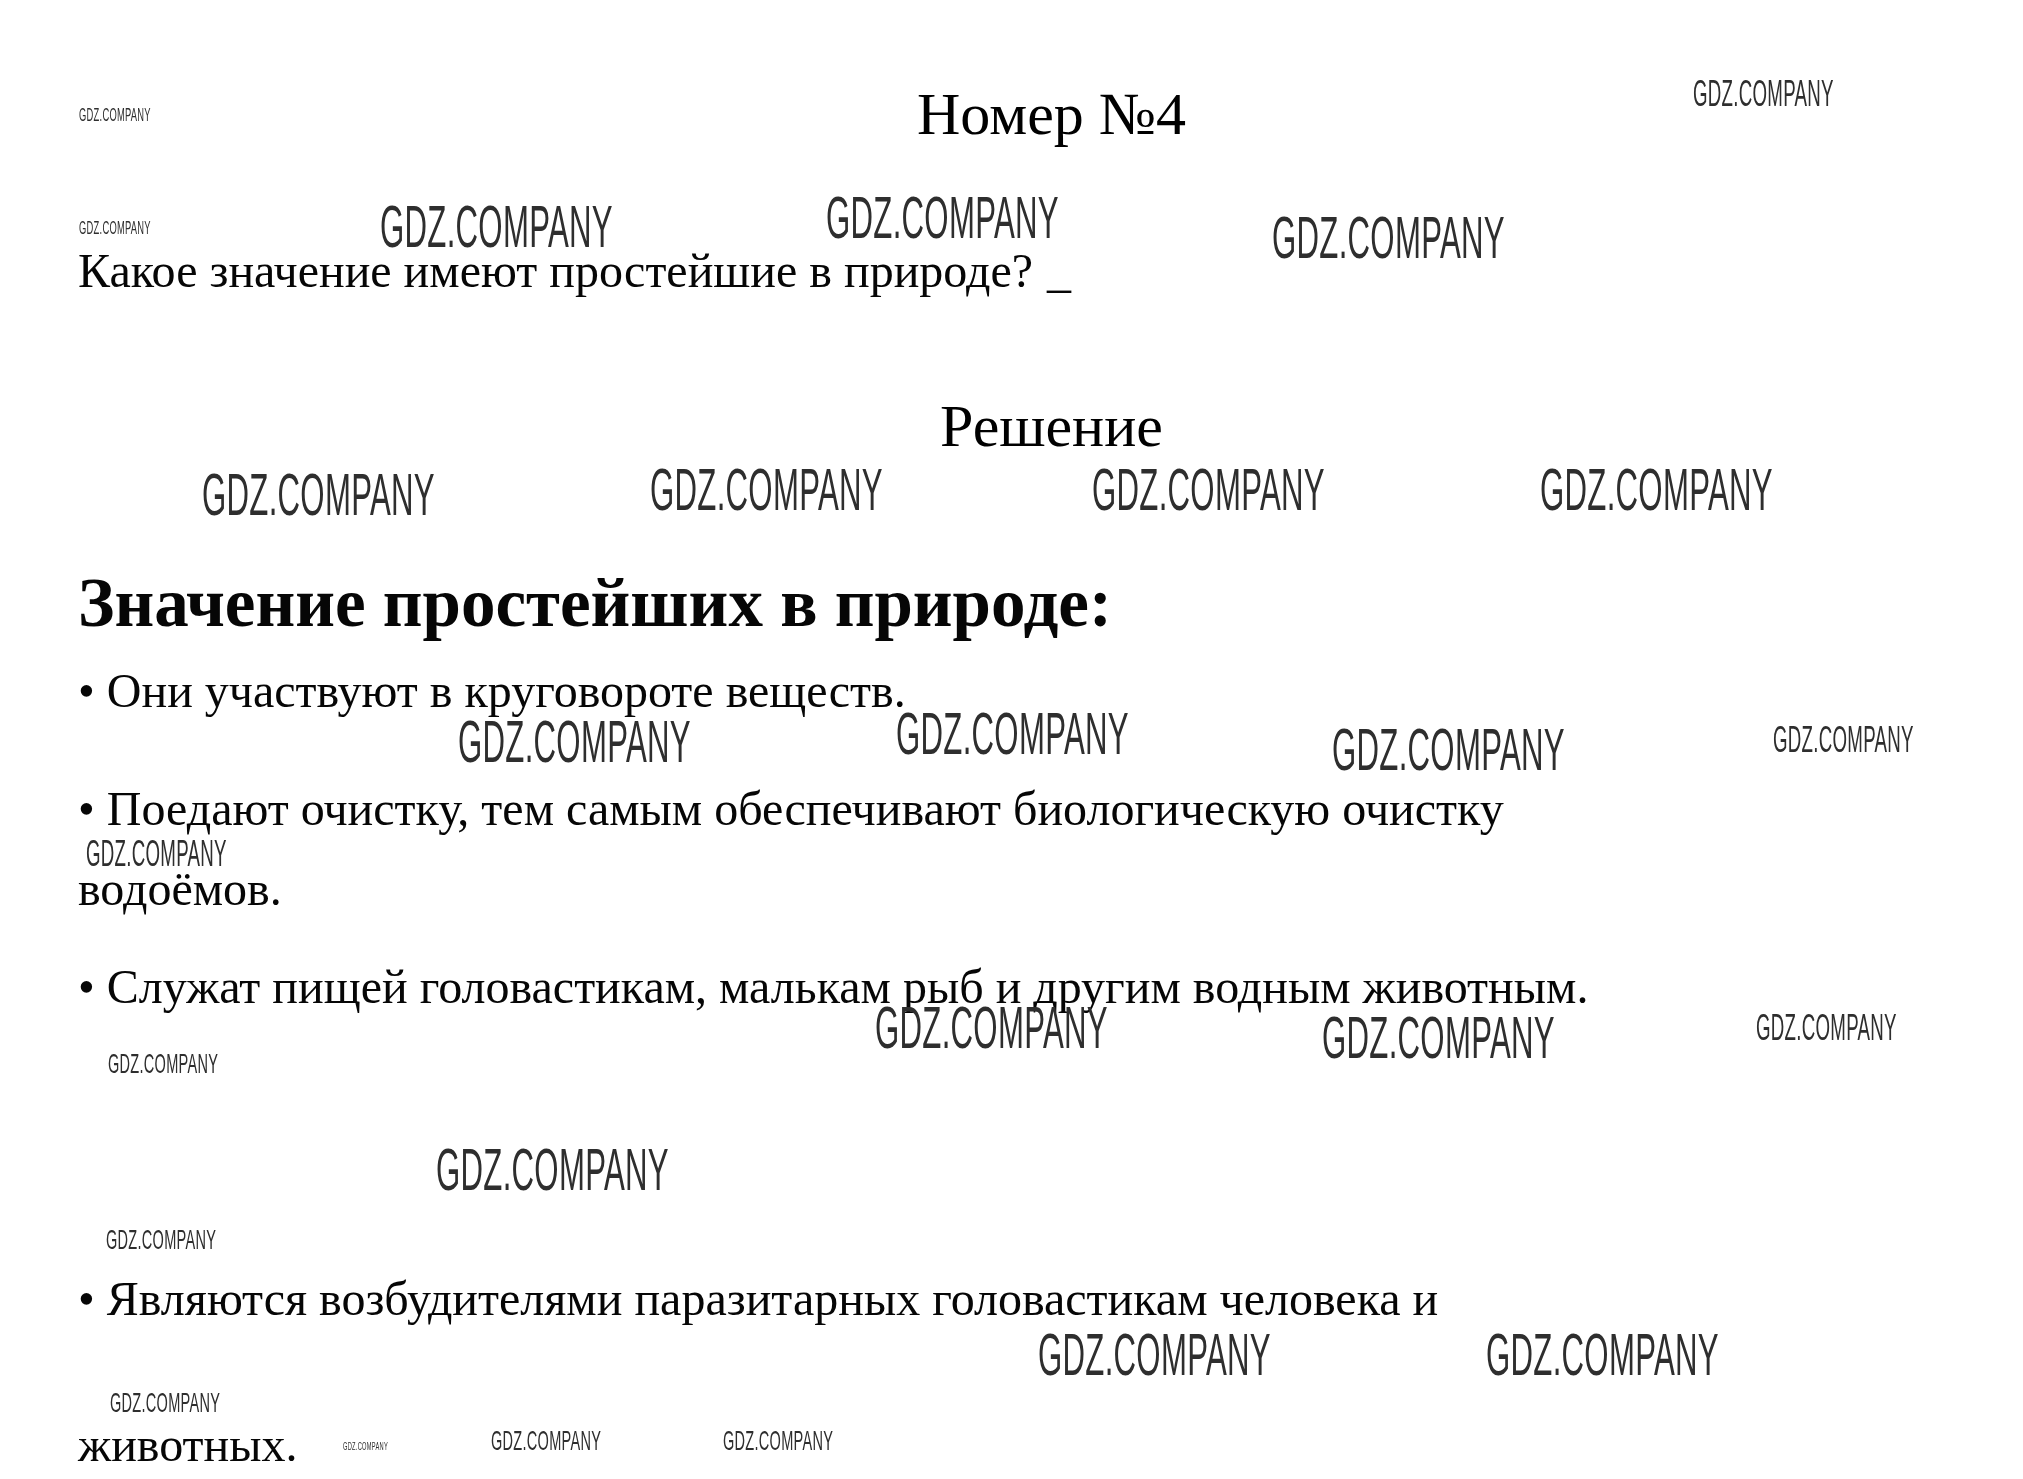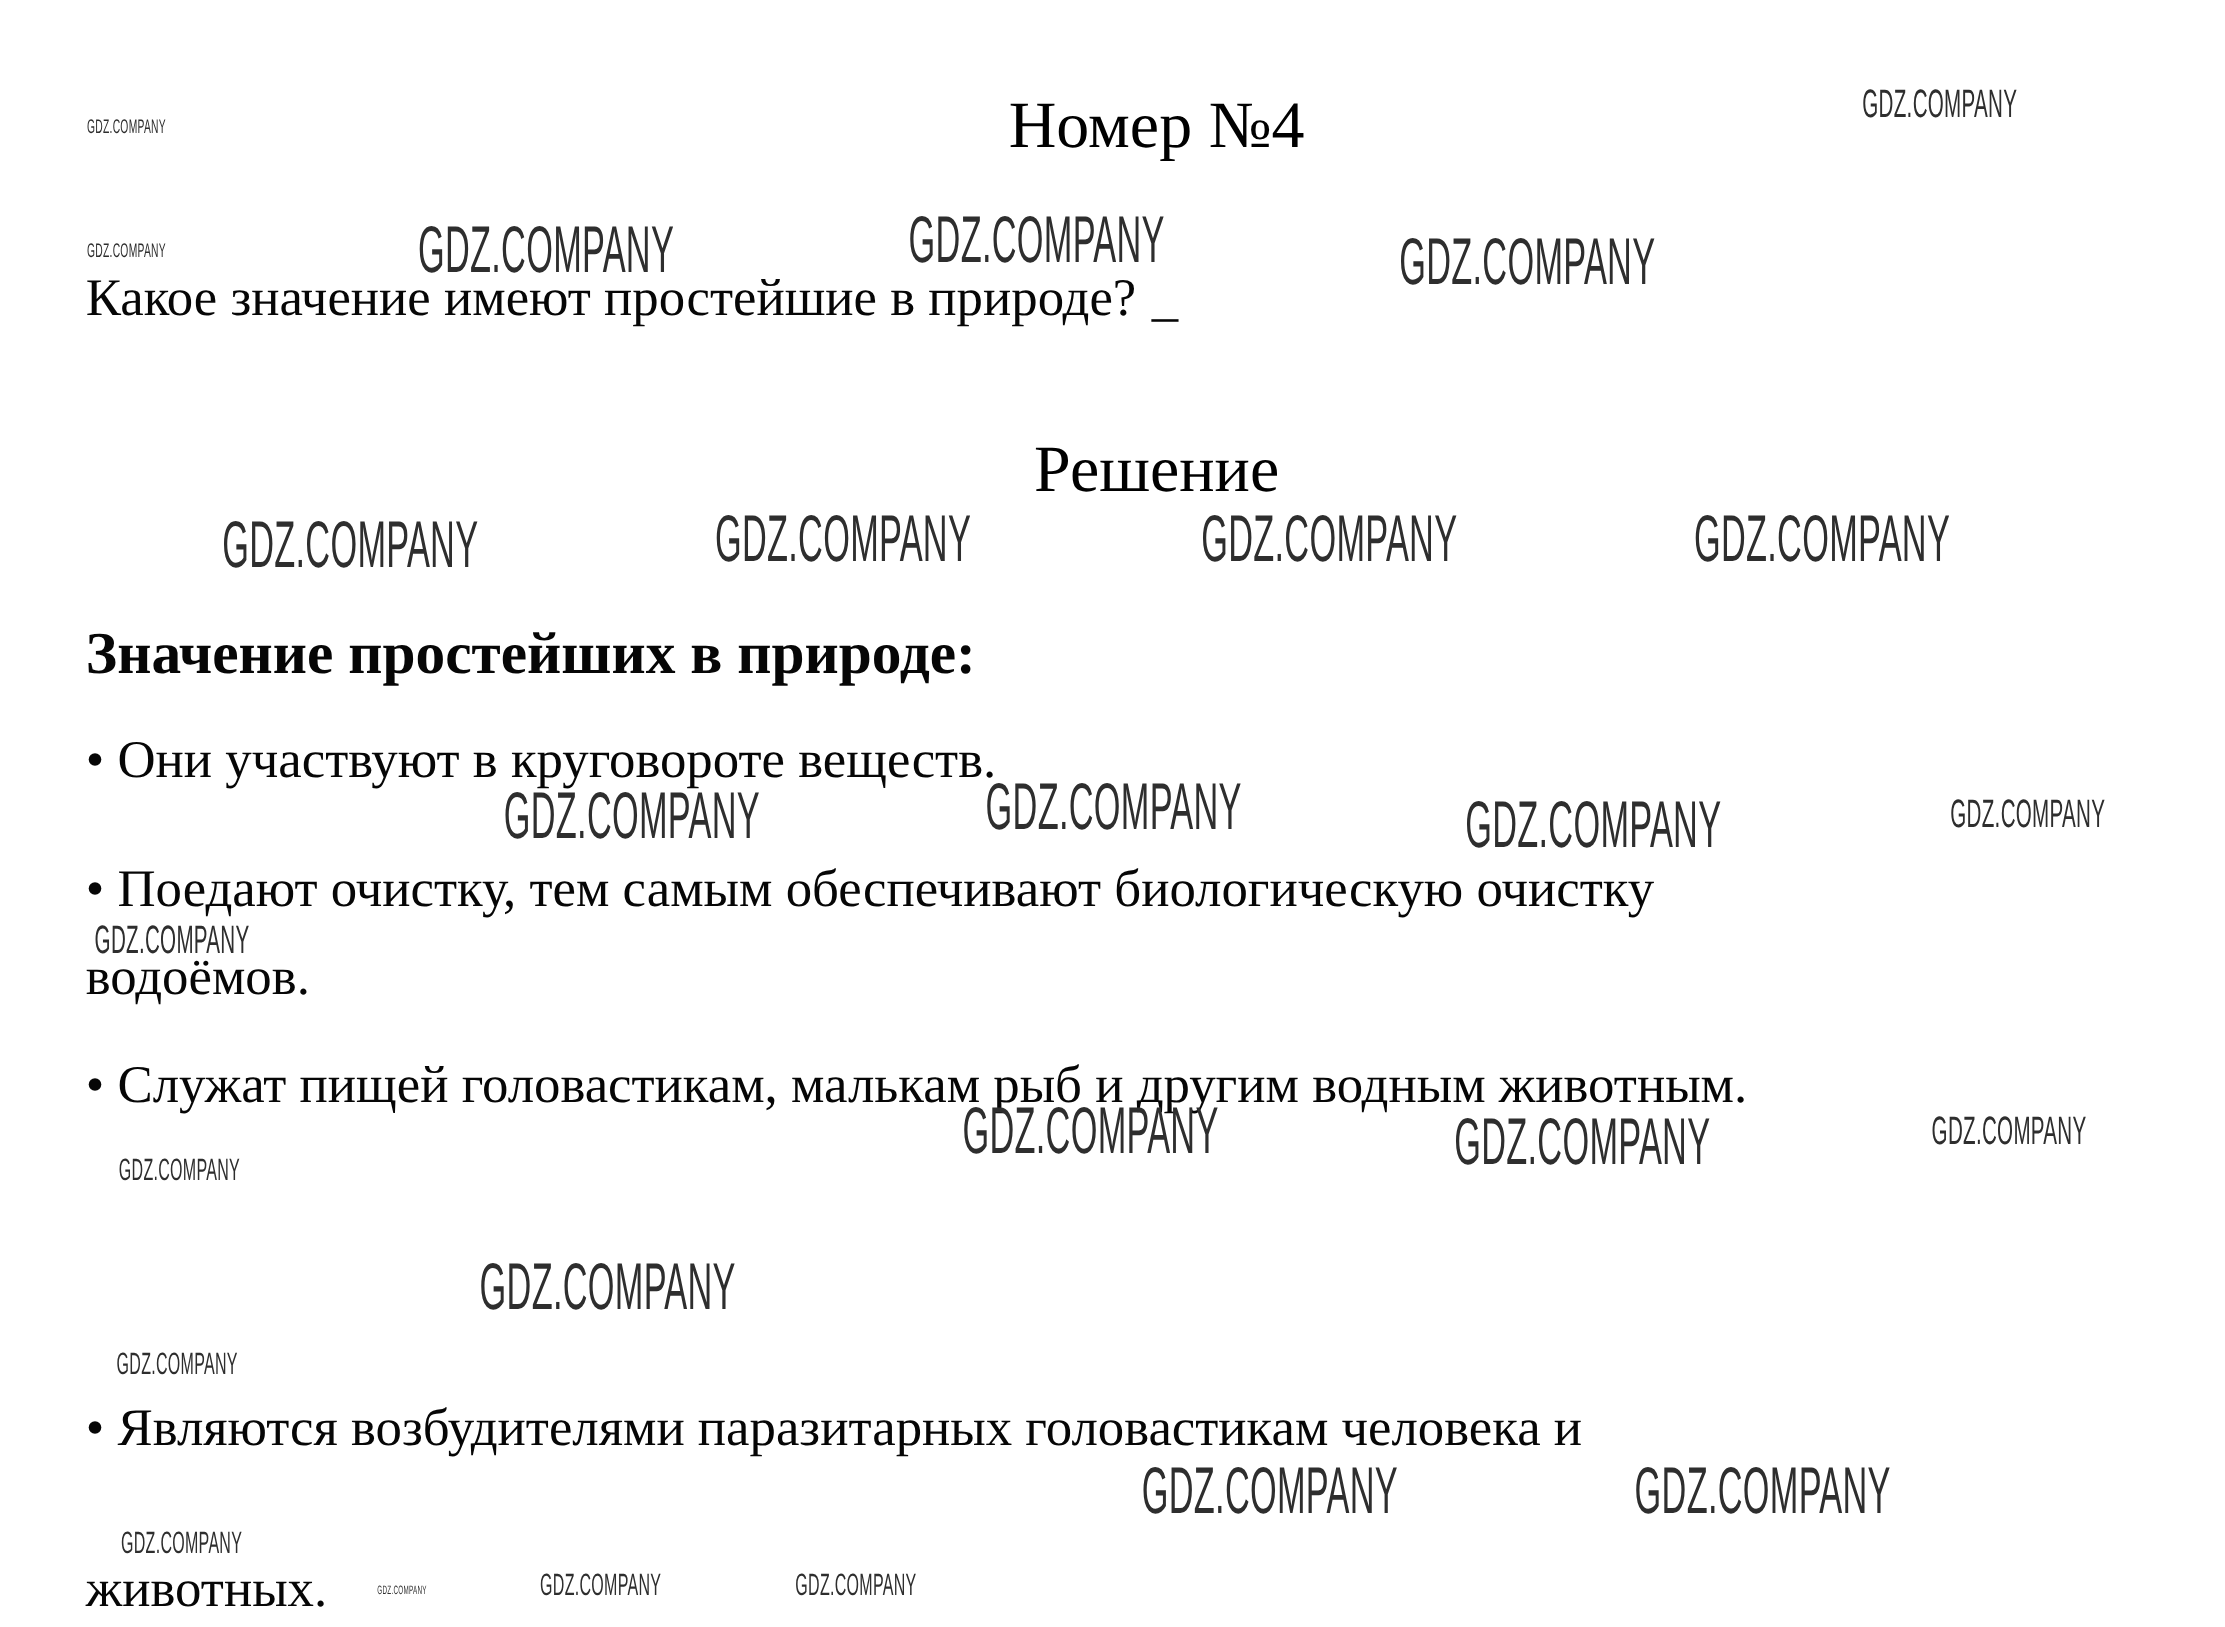--- a/index.html
+++ b/index.html
@@ -36,21 +36,21 @@
     width: 2023px;
     text-align: center;
     top: 390px;
     margin: 0;
     font-size: 60px;
     font-weight: normal;
     line-height: 1.2;
   }
   .heading {
     font-weight: bold;
-    font-size: 54px;
+    font-size: 69px;
   }
   .blank {
     display: inline-block;
     margin-left: 14px;
   }
   
   .wm {
     position: absolute;
     font-family: "Liberation Sans", "DejaVu Sans", sans-serif;
     font-weight: 400;

